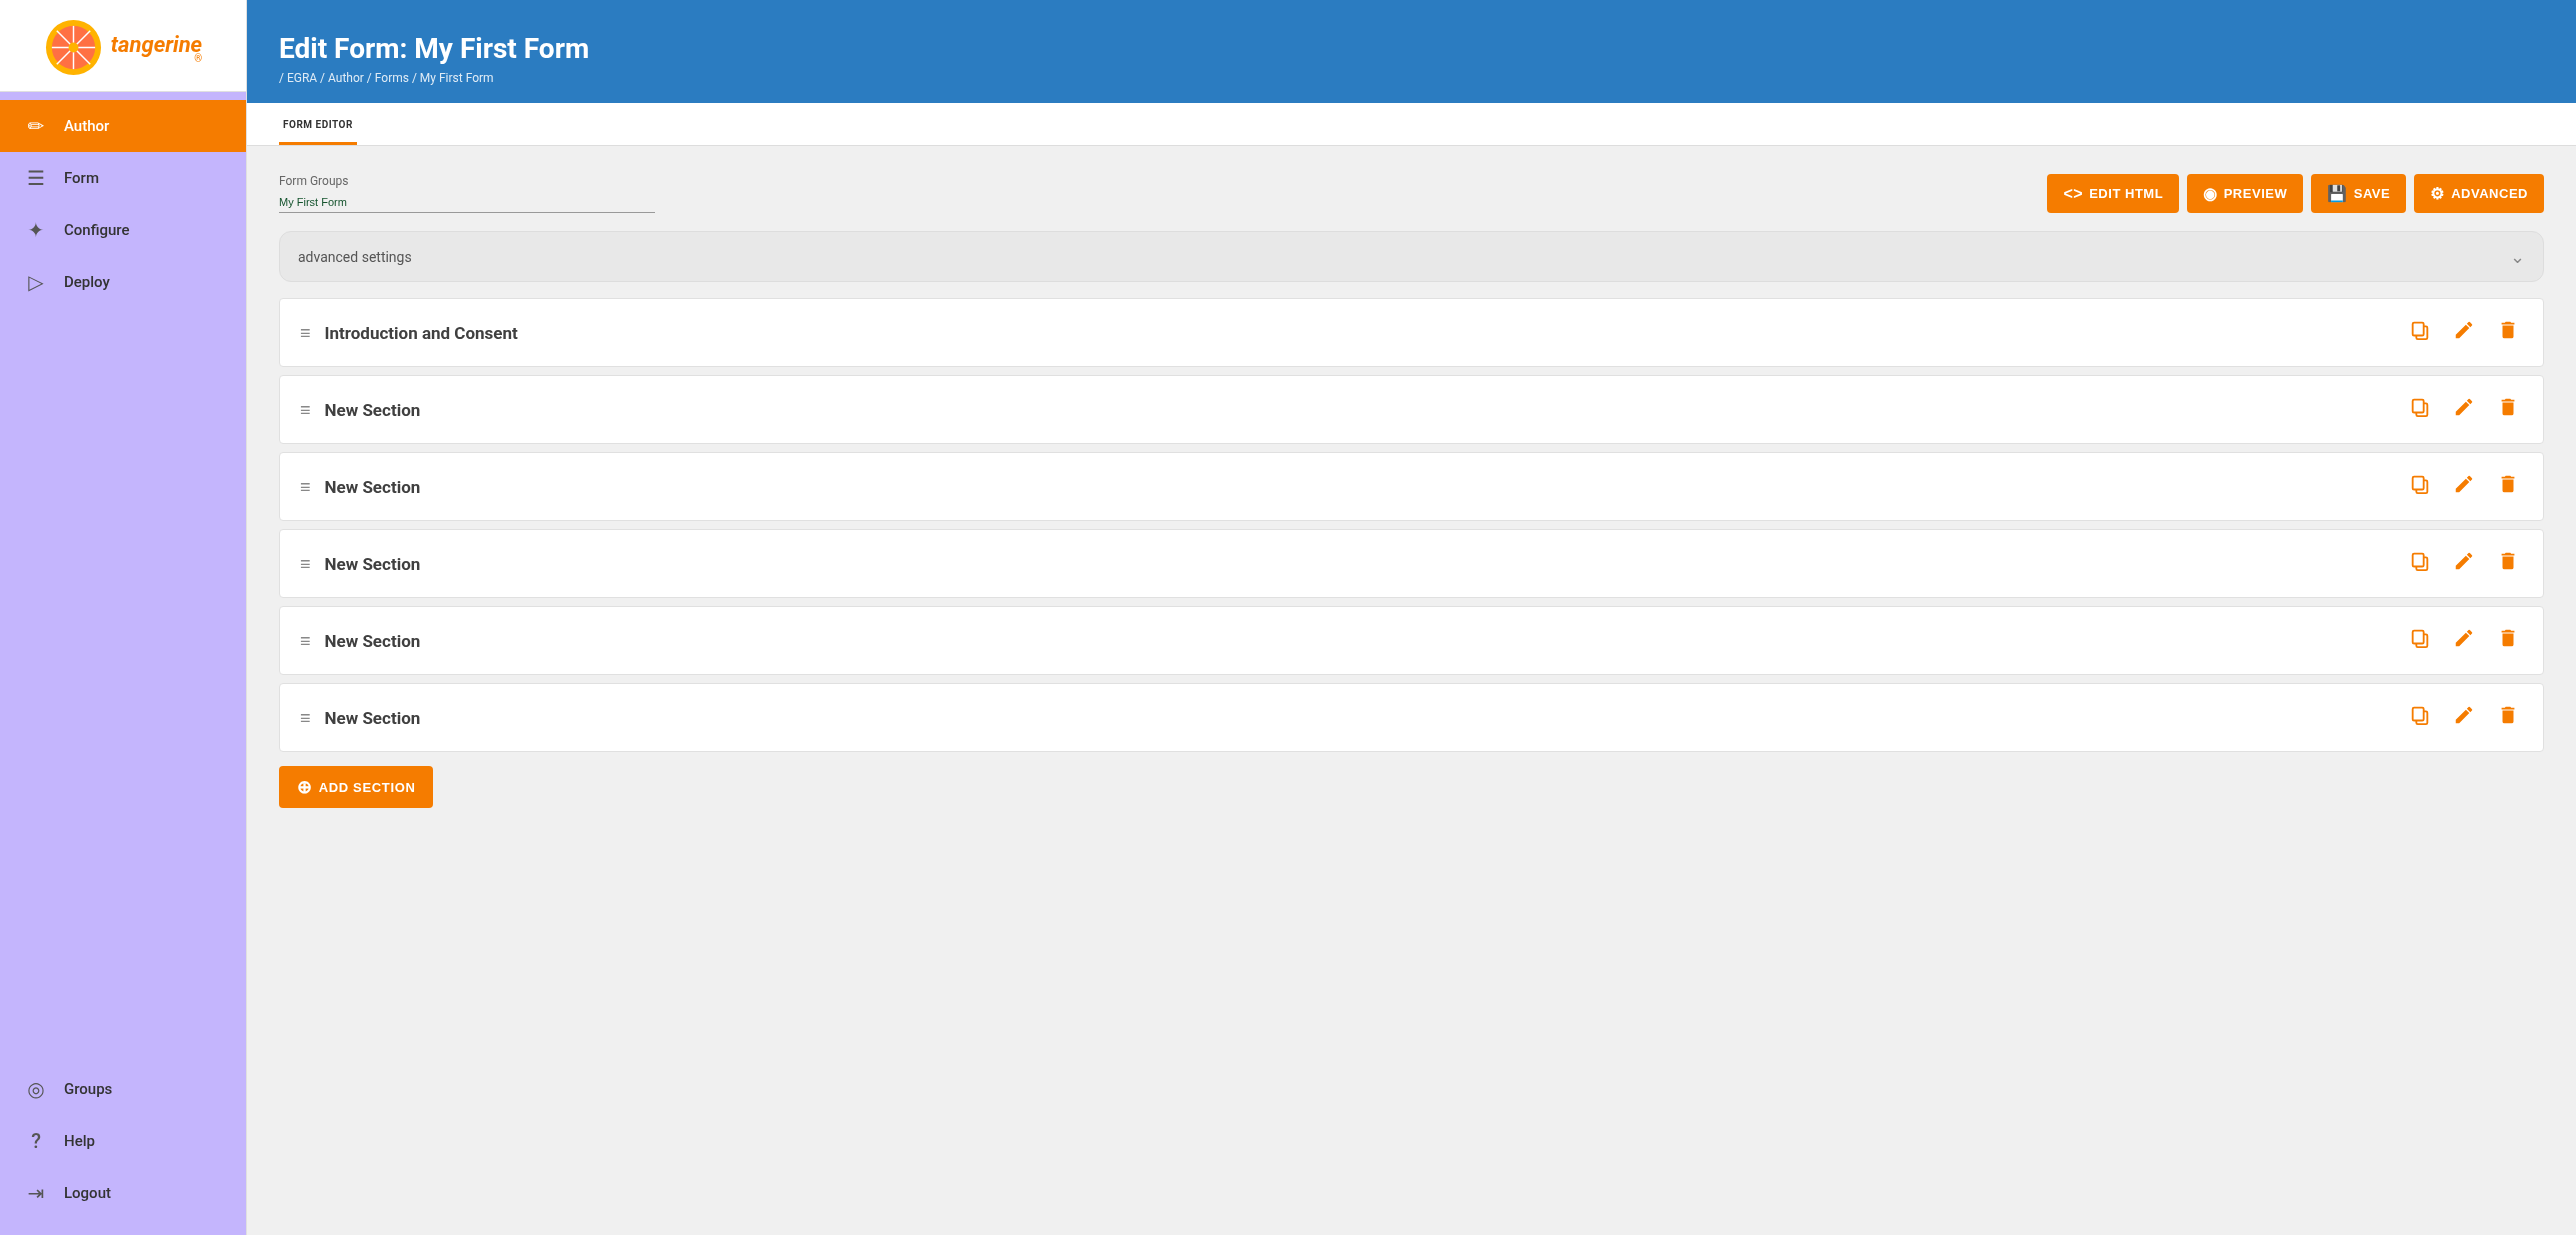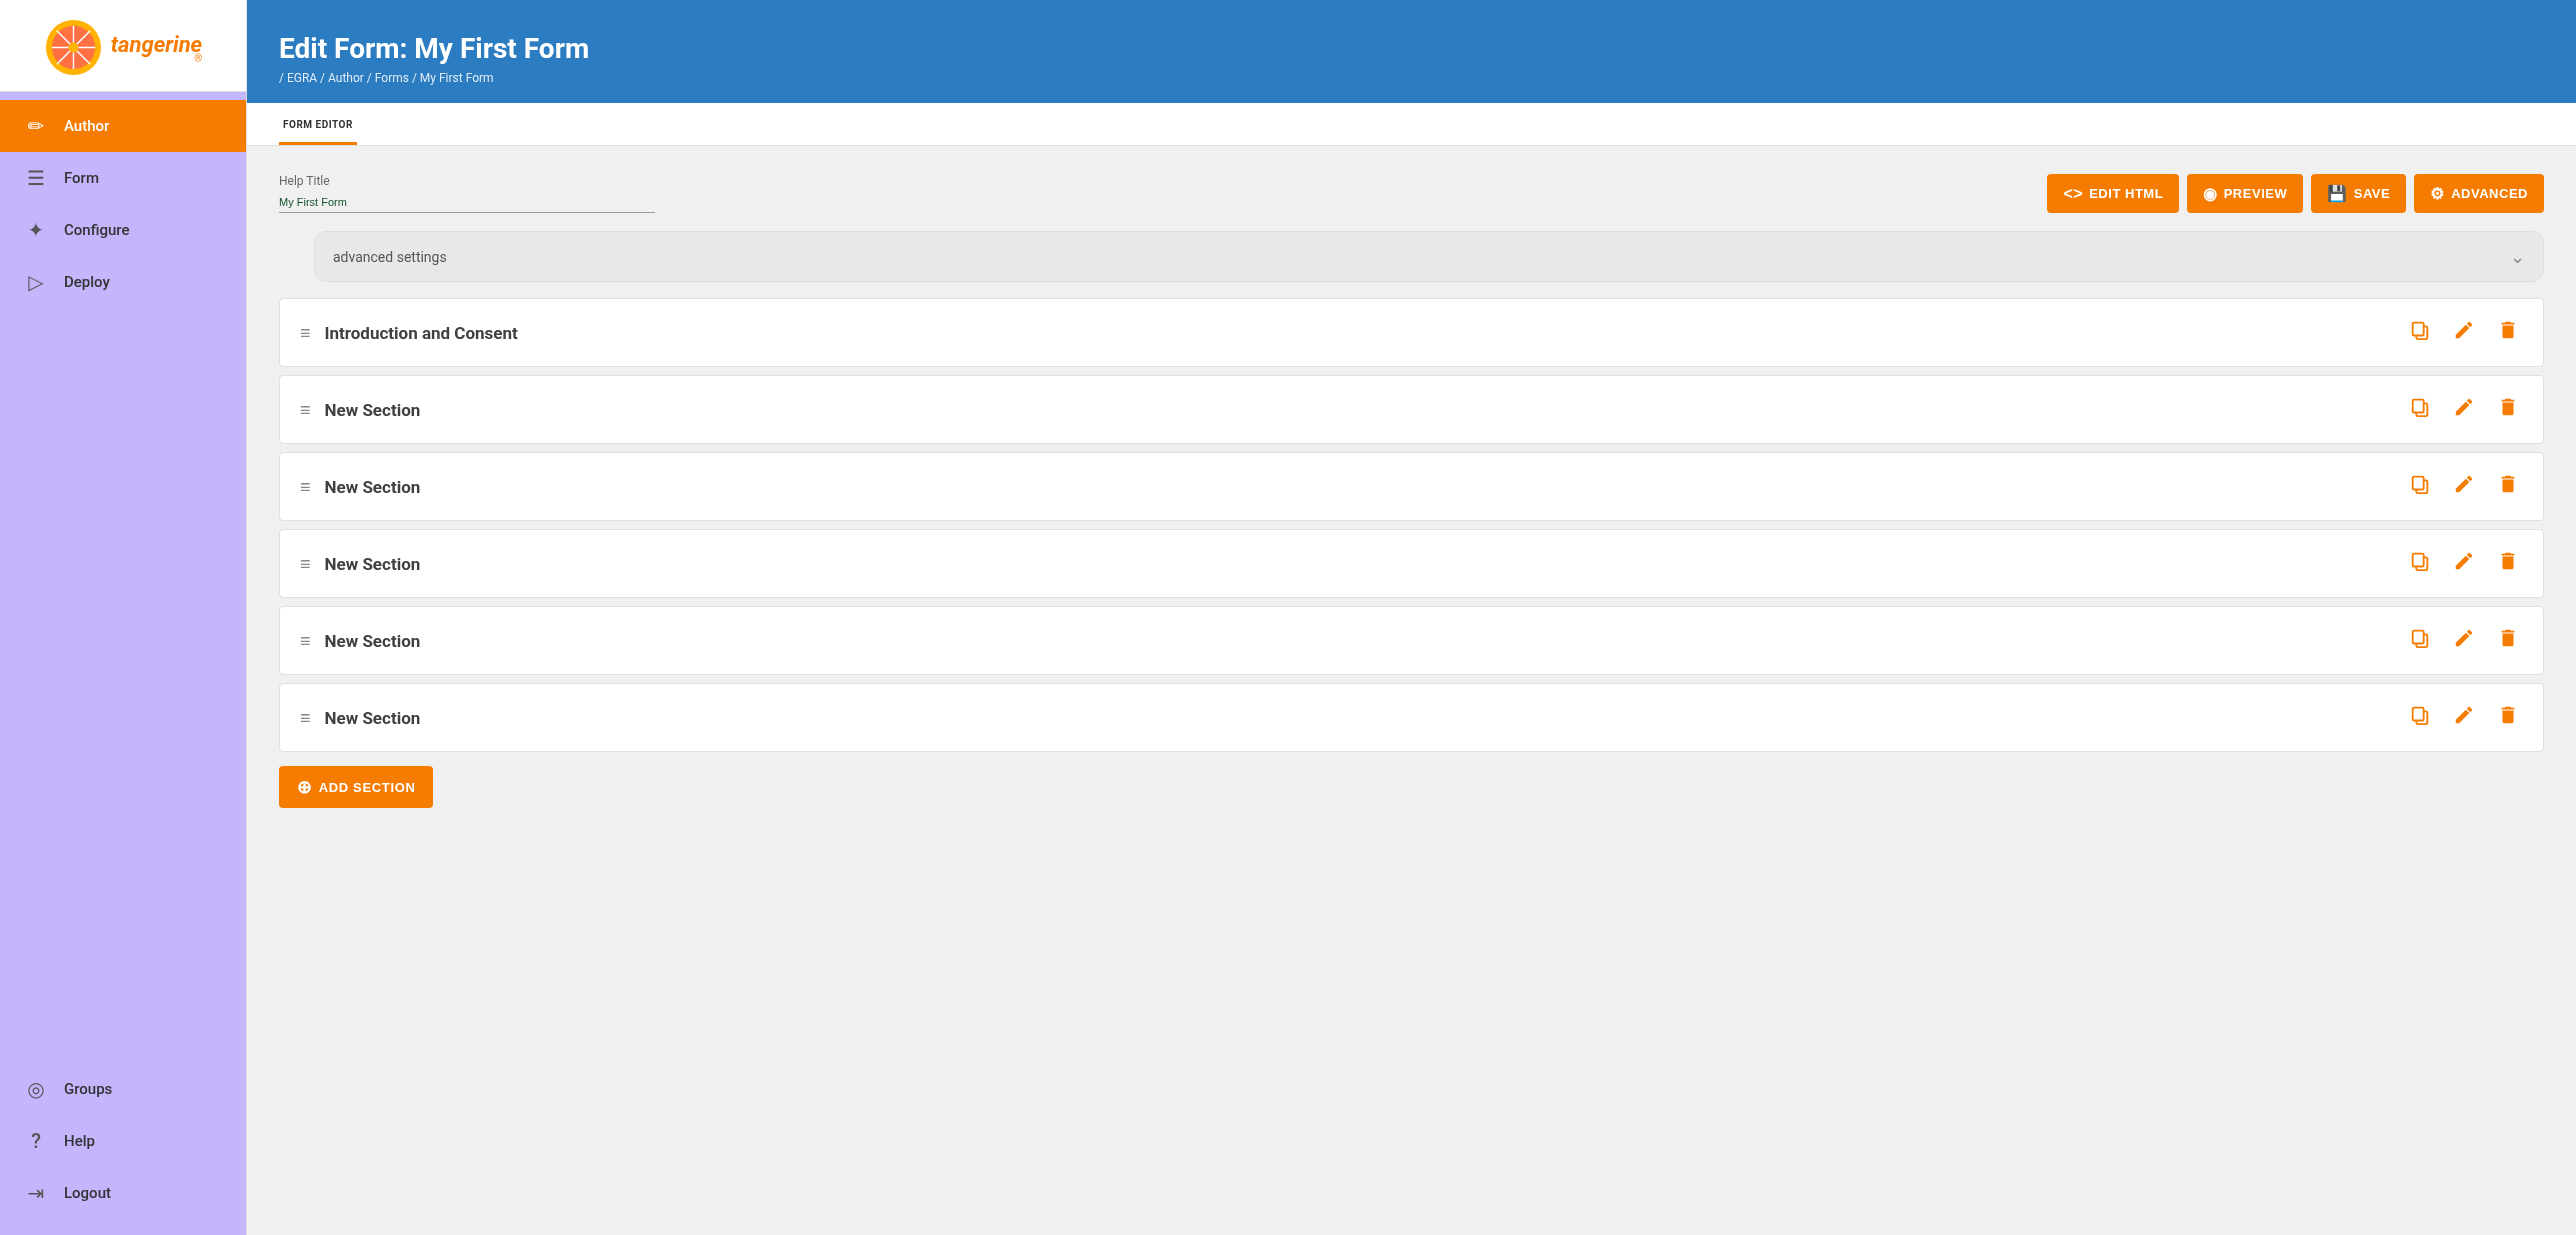--- a/index.html
+++ b/index.html
@@ -141,21 +141,20 @@
       border: 1px solid #ddd;
       border-radius: 12px;
       padding: 14px 18px;
       margin-bottom: 16px;
       display: flex;
       align-items: center;
       justify-content: space-between;
       cursor: pointer;
       color: #555;
       font-size: 14px;
-      margin-left: 35px;
     }
     .chevron-icon { color: #888; font-size: 18px; }
 
     
     .section-row {
       background: #fff;
       border: 1px solid #e0e0e0;
       border-radius: 4px;
       padding: 18px 20px;
       margin-bottom: 8px;
@@ -269,21 +268,21 @@
   </div>
 
   <div id="tab-bar">
     <div class="tab active">FORM EDITOR</div>
   </div>
 
   <div id="form-editor">
 
     <div class="form-title-row">
       <div class="form-title-field">
-        <label class="form-title-label">Help Title</label>
+        <label class="form-title-label">Form Groups</label>
         <input class="form-title-input" type="text" value="My First Form" style="">
       </div>
       <div class="action-buttons">
         <button class="btn-action">
           <span class="btn-icon">&lt;&gt;</span>
           <span>EDIT HTML</span>
         </button>
         <button class="btn-action">
           <span class="btn-icon">◉</span>
           <span>PREVIEW</span>

